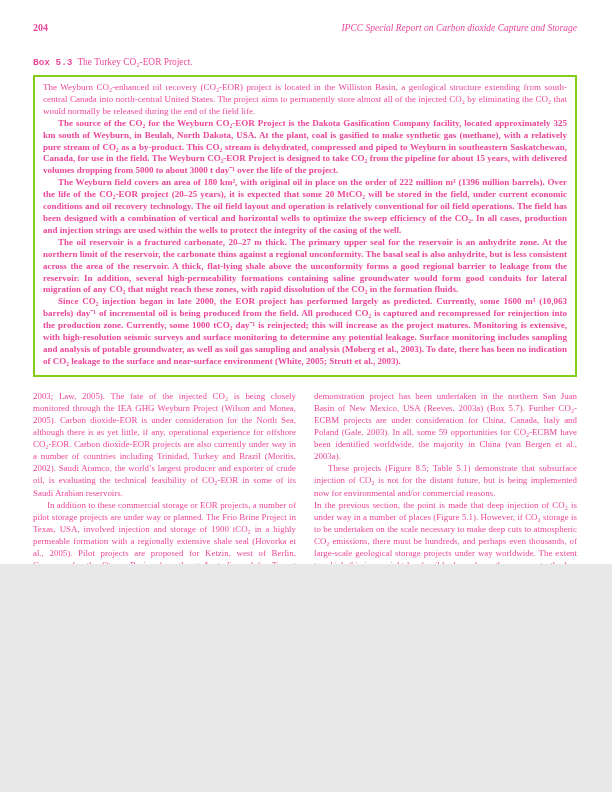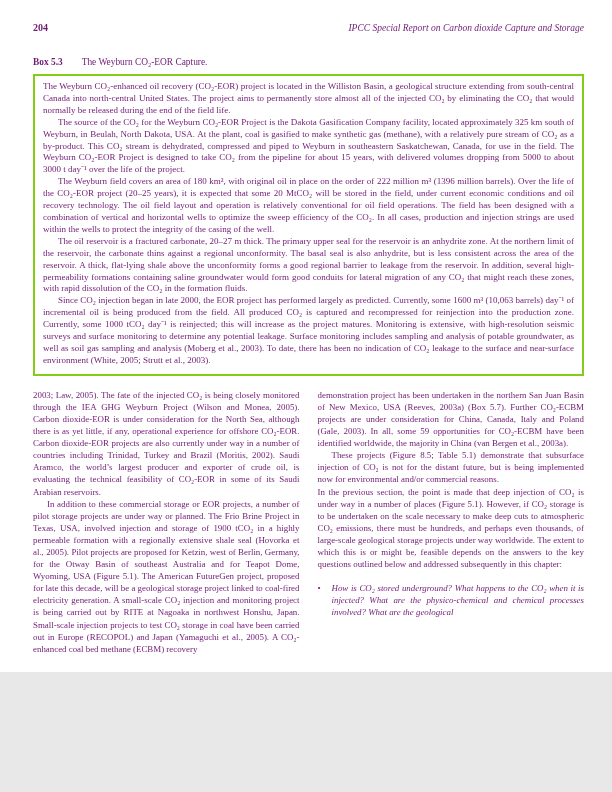--- a/index.html
+++ b/index.html
@@ -3,27 +3,27 @@
 <meta charset="utf-8">
 <style>
   html, body {
     margin: 0;
     padding: 0;
     background: #e8e8e8;
   }
   .page {
     position: relative;
     width: 612px;
-    height: 672px;
+    height: 564px;
     margin: 0 auto;
     background: #ffffff;
     box-sizing: border-box;
-    padding: 22px 28px 0 33px;
+    padding: 22px 35px 0 33px;
     font-family: "Liberation Serif", serif;
-    color: #701a75;
+    color: #ec4899;
     overflow: hidden;
   }
   
   .header {
     display: flex;
     justify-content: space-between;
     align-items: baseline;
     margin-bottom: 24px;
   }
   .page-num {
@@ -35,36 +35,38 @@
     font-style: italic;
     text-align: right;
   }
   
   .box-heading {
     font-size: 9.4px;
     margin-bottom: 7px;
   }
   .box-label {
     font-weight: bold;
-    margin-right: 19px;
+    margin-right: 5px;
+    font-family: Liberation Mono, monospace;
   }
   
   .box {
     border: 2px solid #84cc16;
     padding: 5px 8px 7px 8px;
     margin-bottom: 13px;
   }
   .box p {
     margin: 0;
     font-size: 9px;
     line-height: 11.9px;
     text-align: justify;
   }
   .box p.indent {
     text-indent: 15px;
+    font-weight: bold;
   }
   
   .columns {
     display: flex;
     gap: 18px;
   }
   .col {
     flex: 1 1 0;
     min-width: 0;
   }
@@ -106,21 +108,21 @@
 <body>
 
 <div class="page">
 
   <div class="header">
     <span class="page-num">204</span>
     <span class="run-title">IPCC Special Report on Carbon dioxide Capture and Storage</span>
   </div>
 
   <div class="box-heading">
-    <span class="box-label">Box 5.3</span><span>The Weyburn CO₂-EOR Capture.</span>
+    <span class="box-label">Box 5.3</span><span>The Turkey CO₂-EOR Project.</span>
   </div>
 
   <div class="box">
     <p>The Weyburn CO₂-enhanced oil recovery (CO₂-EOR) project is located in the Williston Basin, a geological structure extending from south-central Canada into north-central United States. The project aims to permanently store almost all of the injected CO₂ by eliminating the CO₂ that would normally be released during the end of the field life.</p>
     <p class="indent">The source of the CO₂ for the Weyburn CO₂-EOR Project is the Dakota Gasification Company facility, located approximately 325 km south of Weyburn, in Beulah, North Dakota, USA. At the plant, coal is gasified to make synthetic gas (methane), with a relatively pure stream of CO₂ as a by-product. This CO₂ stream is dehydrated, compressed and piped to Weyburn in southeastern Saskatchewan, Canada, for use in the field. The Weyburn CO₂-EOR Project is designed to take CO₂ from the pipeline for about 15 years, with delivered volumes dropping from 5000 to about 3000 t day⁻¹ over the life of the project.</p>
     <p class="indent">The Weyburn field covers an area of 180 km², with original oil in place on the order of 222 million m³ (1396 million barrels). Over the life of the CO₂-EOR project (20–25 years), it is expected that some 20 MtCO₂ will be stored in the field, under current economic conditions and oil recovery technology. The oil field layout and operation is relatively conventional for oil field operations. The field has been designed with a combination of vertical and horizontal wells to optimize the sweep efficiency of the CO₂. In all cases, production and injection strings are used within the wells to protect the integrity of the casing of the well.</p>
     <p class="indent">The oil reservoir is a fractured carbonate, 20–27 m thick. The primary upper seal for the reservoir is an anhydrite zone. At the northern limit of the reservoir, the carbonate thins against a regional unconformity. The basal seal is also anhydrite, but is less consistent across the area of the reservoir. A thick, flat-lying shale above the unconformity forms a good regional barrier to leakage from the reservoir. In addition, several high-permeability formations containing saline groundwater would form good conduits for lateral migration of any CO₂ that might reach these zones, with rapid dissolution of the CO₂ in the formation fluids.</p>
     <p class="indent">Since CO₂ injection began in late 2000, the EOR project has performed largely as predicted. Currently, some 1600 m³ (10,063 barrels) day⁻¹ of incremental oil is being produced from the field. All produced CO₂ is captured and recompressed for reinjection into the production zone. Currently, some 1000 tCO₂ day⁻¹ is reinjected; this will increase as the project matures. Monitoring is extensive, with high-resolution seismic surveys and surface monitoring to determine any potential leakage. Surface monitoring includes sampling and analysis of potable groundwater, as well as soil gas sampling and analysis (Moberg et al., 2003). To date, there has been no indication of CO₂ leakage to the surface and near-surface environment (White, 2005; Strutt et al., 2003).</p>
   </div>
 

